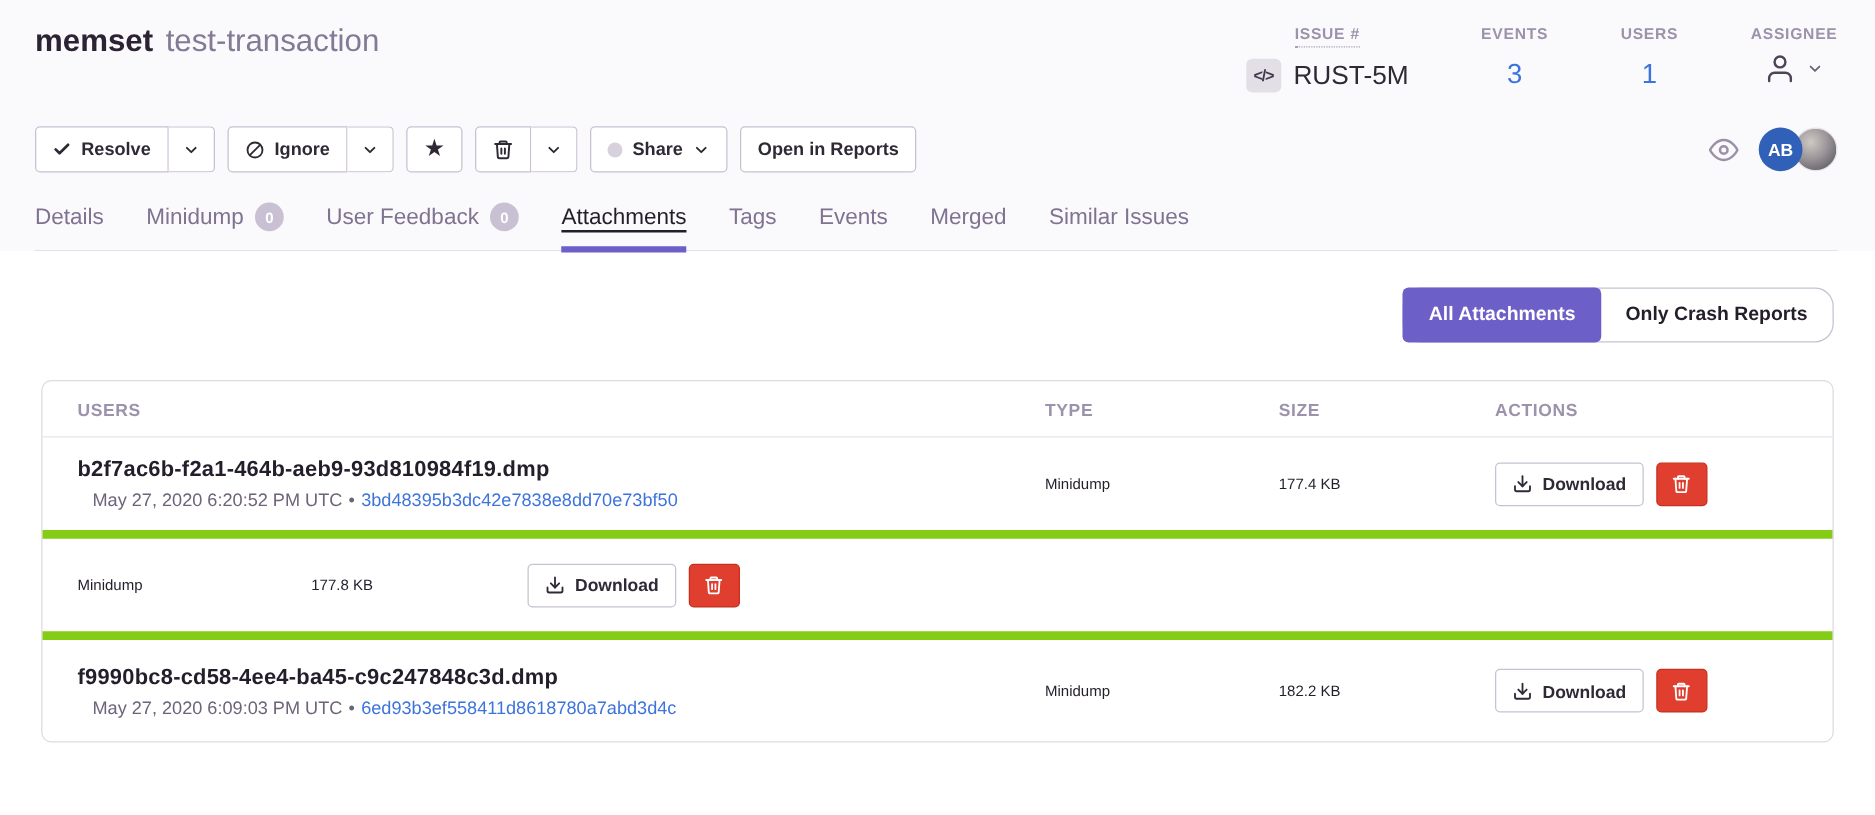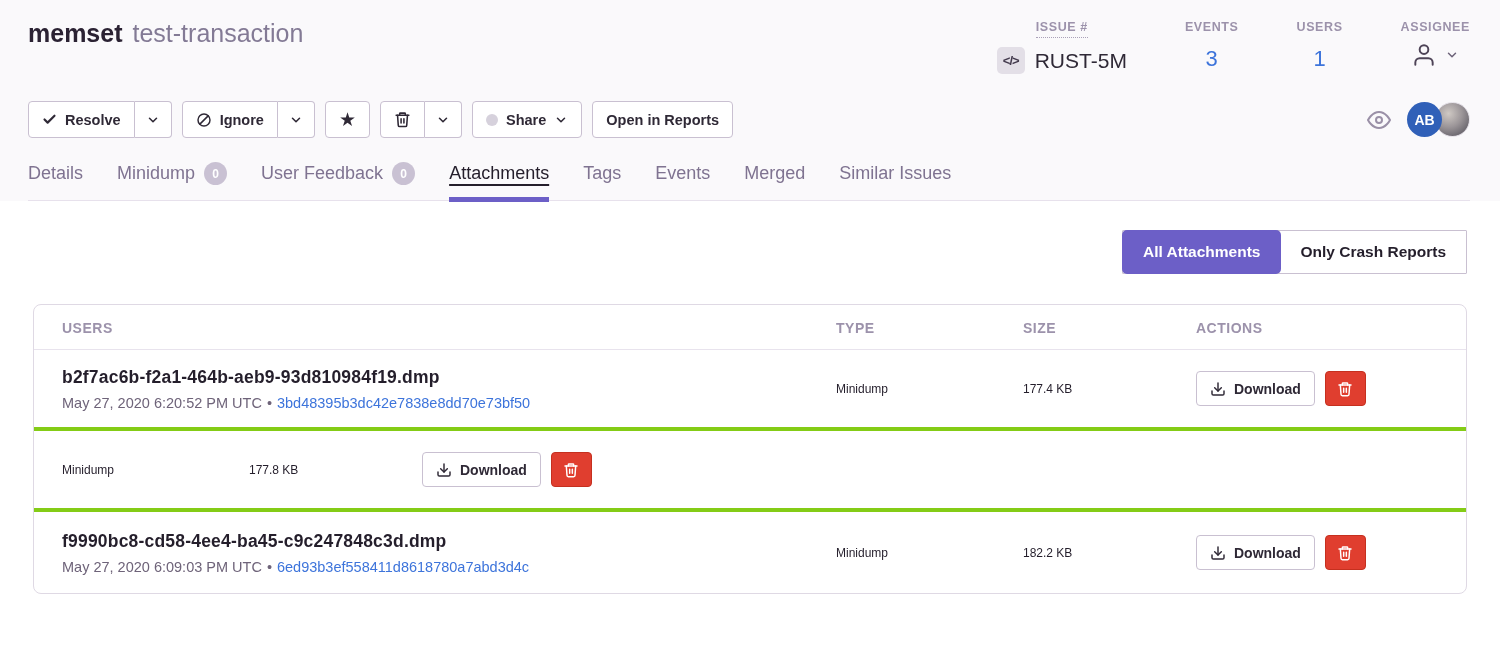--- a/index.html
+++ b/index.html
@@ -66,38 +66,38 @@
     font-size:12px; font-weight:700; display:inline-flex; align-items:center; justify-content:center;
     margin-left:9px;
   }
   .tab.active { color:#241e2b; }
   .tab.active .tab-label { text-decoration:underline; text-decoration-thickness:2px; text-underline-offset:5px; }
   .tab.active::after { content:""; position:absolute; left:0; right:0; bottom:-2px; height:5px; background:#6c5fc7; }
 
   
   .content { background:#fff; padding:29px 33px 0 33px; flex:1; }
   .filter-row { display:flex; justify-content:flex-end; }
-  .segmented { display:flex; border:1px solid #c9c0d1; border-radius:1px; background:#fff; }
+  .segmented { display:flex; border:1px solid #c9c0d1; border-radius:15px; background:#fff; }
   .seg {
     font-family:inherit; border:none; background:transparent; cursor:pointer;
     font-size:15.5px; font-weight:700; color:#241e2b; padding:12px 20px;
   }
   .seg.active { background:#6c5fc7; color:#fff; border-radius:5px; margin:-1px; padding:13px 21px; }
 
   .card { margin-top:30px; border:1px solid #dfd9e4; border-radius:8px; background:#fff; }
   .thead { display:flex; align-items:center; padding:15px 28px 13px 28px; border-bottom:1px solid #e8e3ed;
            color:#9c92ab; font-size:14px; font-weight:700; letter-spacing:.5px; }
   .col-name { flex:1; min-width:0; }
   .col-type { width:187px; }
   .col-size { width:173px; }
   .col-actions { width:242px; }
-  .trow { display:flex; align-items:center; padding:13px 28px; border-bottom:4px solid #84cc16; min-height:81px; }
+  .trow { display:flex; align-items:center; padding:13px 28px; border-bottom:7px solid #84cc16; min-height:81px; }
   .trow:last-child { border-bottom:none; }
   .fname { font-size:17.5px; font-weight:700; color:#241e2b; letter-spacing:.2px; }
-  .fmeta { margin-top:7px; font-size:14.5px; color:#6e6379; }
+  .fmeta { margin-top:7px; font-size:14.5px; color:#6e6379;margin-left:12px; }
   .fmeta .sep { margin:0 5px; }
   .event-link { color:#3d74db; text-decoration:none; cursor:pointer; }
   .ftype, .fsize { font-size:12px; color:#241e2b; }
   .col-actions { display:flex; align-items:center; gap:10px; }
   .download-btn { height:35px; font-size:14px; }
   .btn-danger {
     width:41px; height:35px; background:#e03e2f; border:1px solid #c5301f; border-radius:4px;
     color:#fff; display:inline-flex; align-items:center; justify-content:center; cursor:pointer;
   }
   .btn-danger svg { display:block; }

